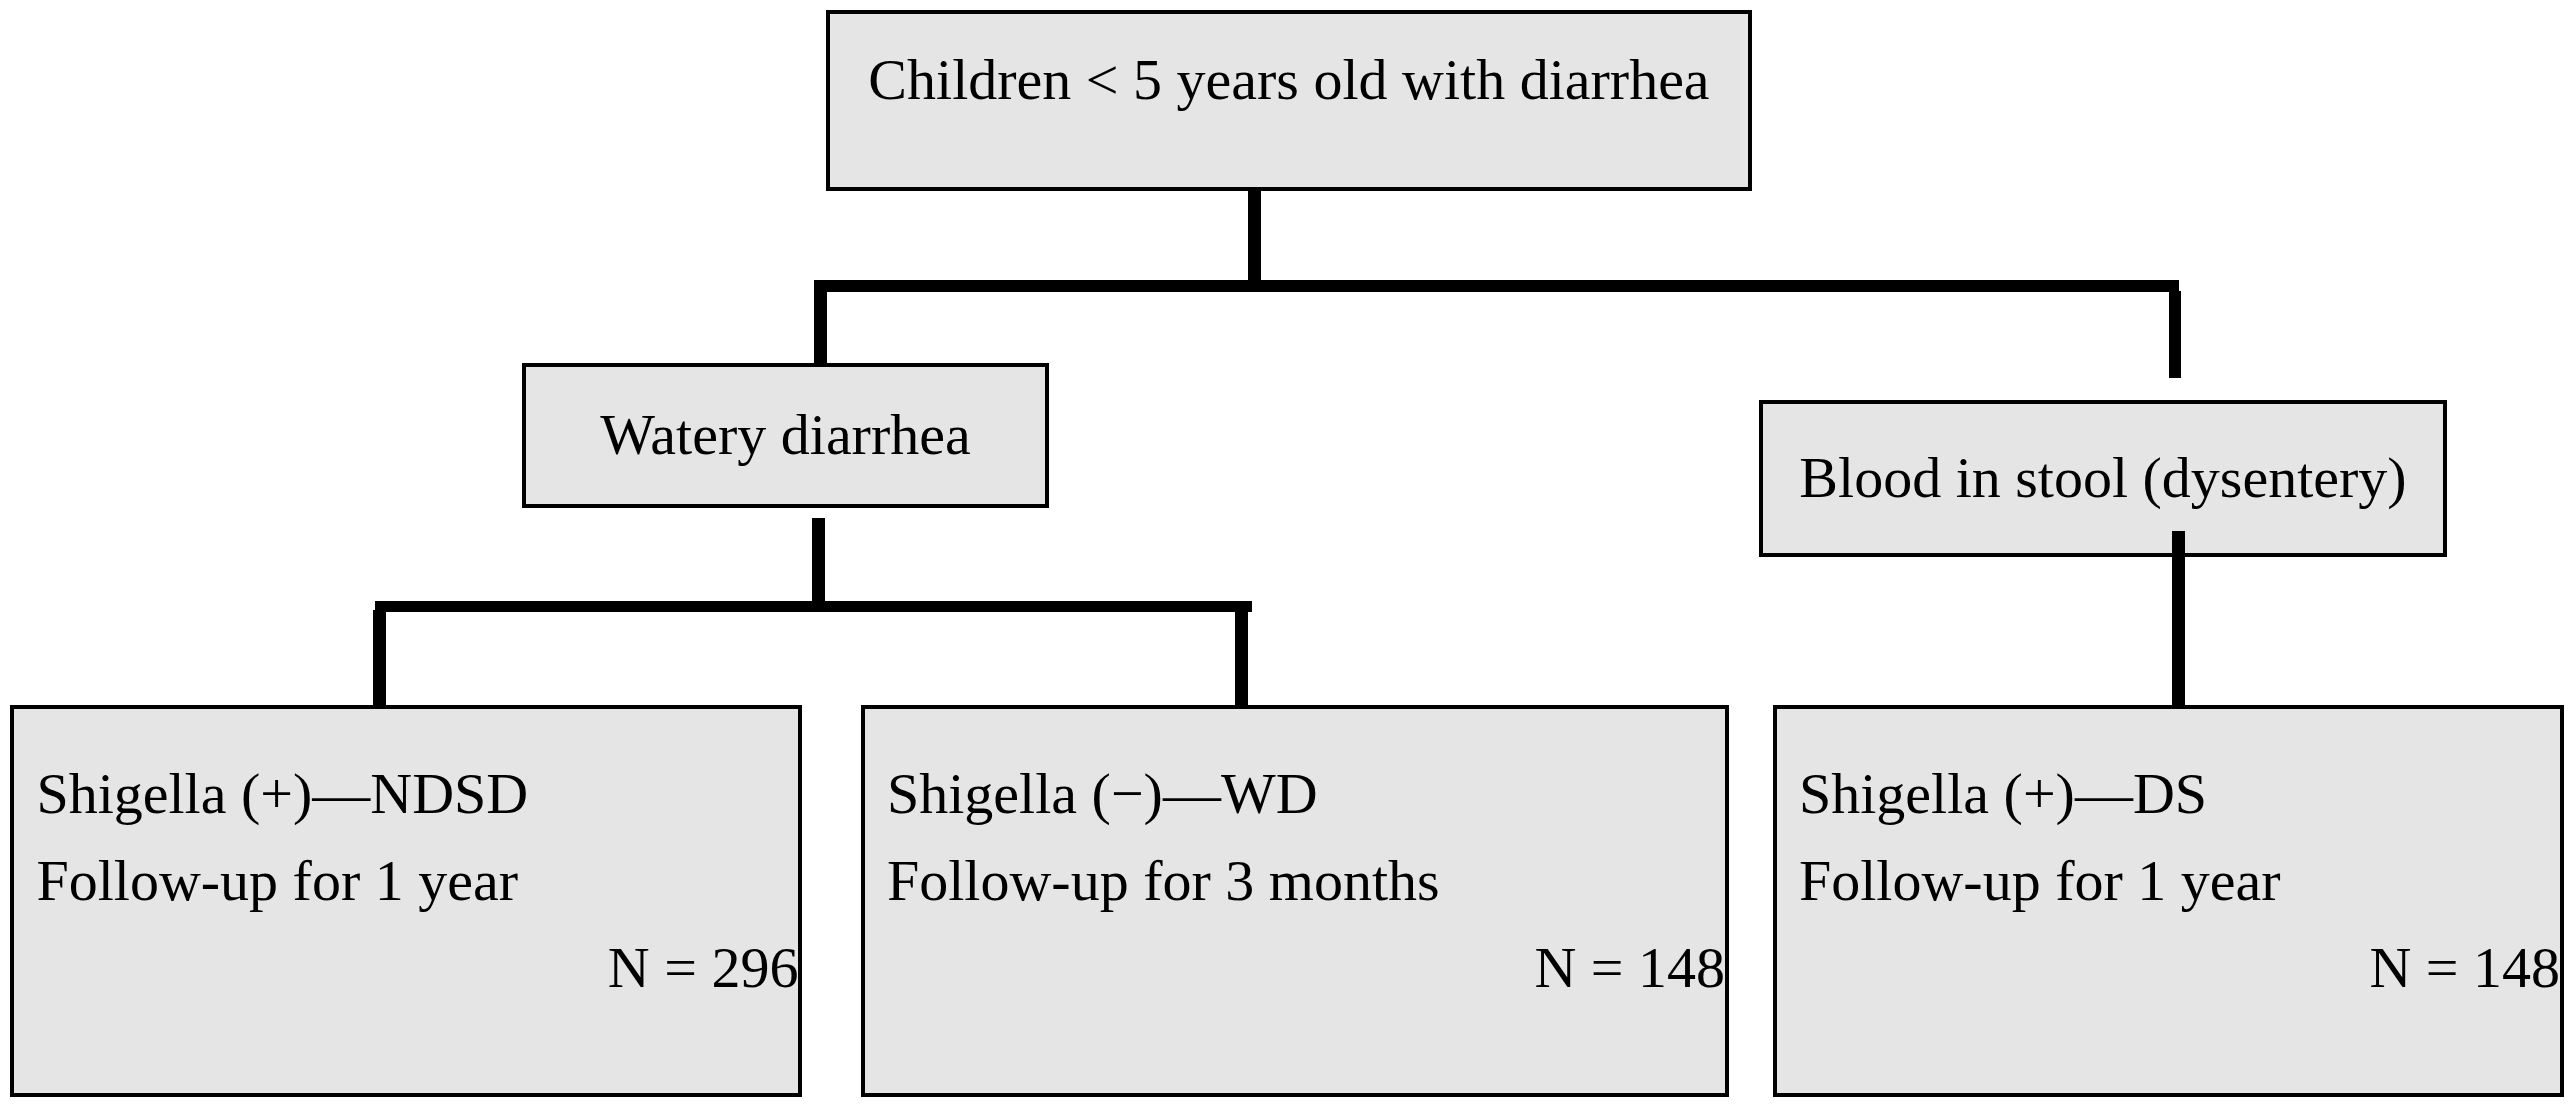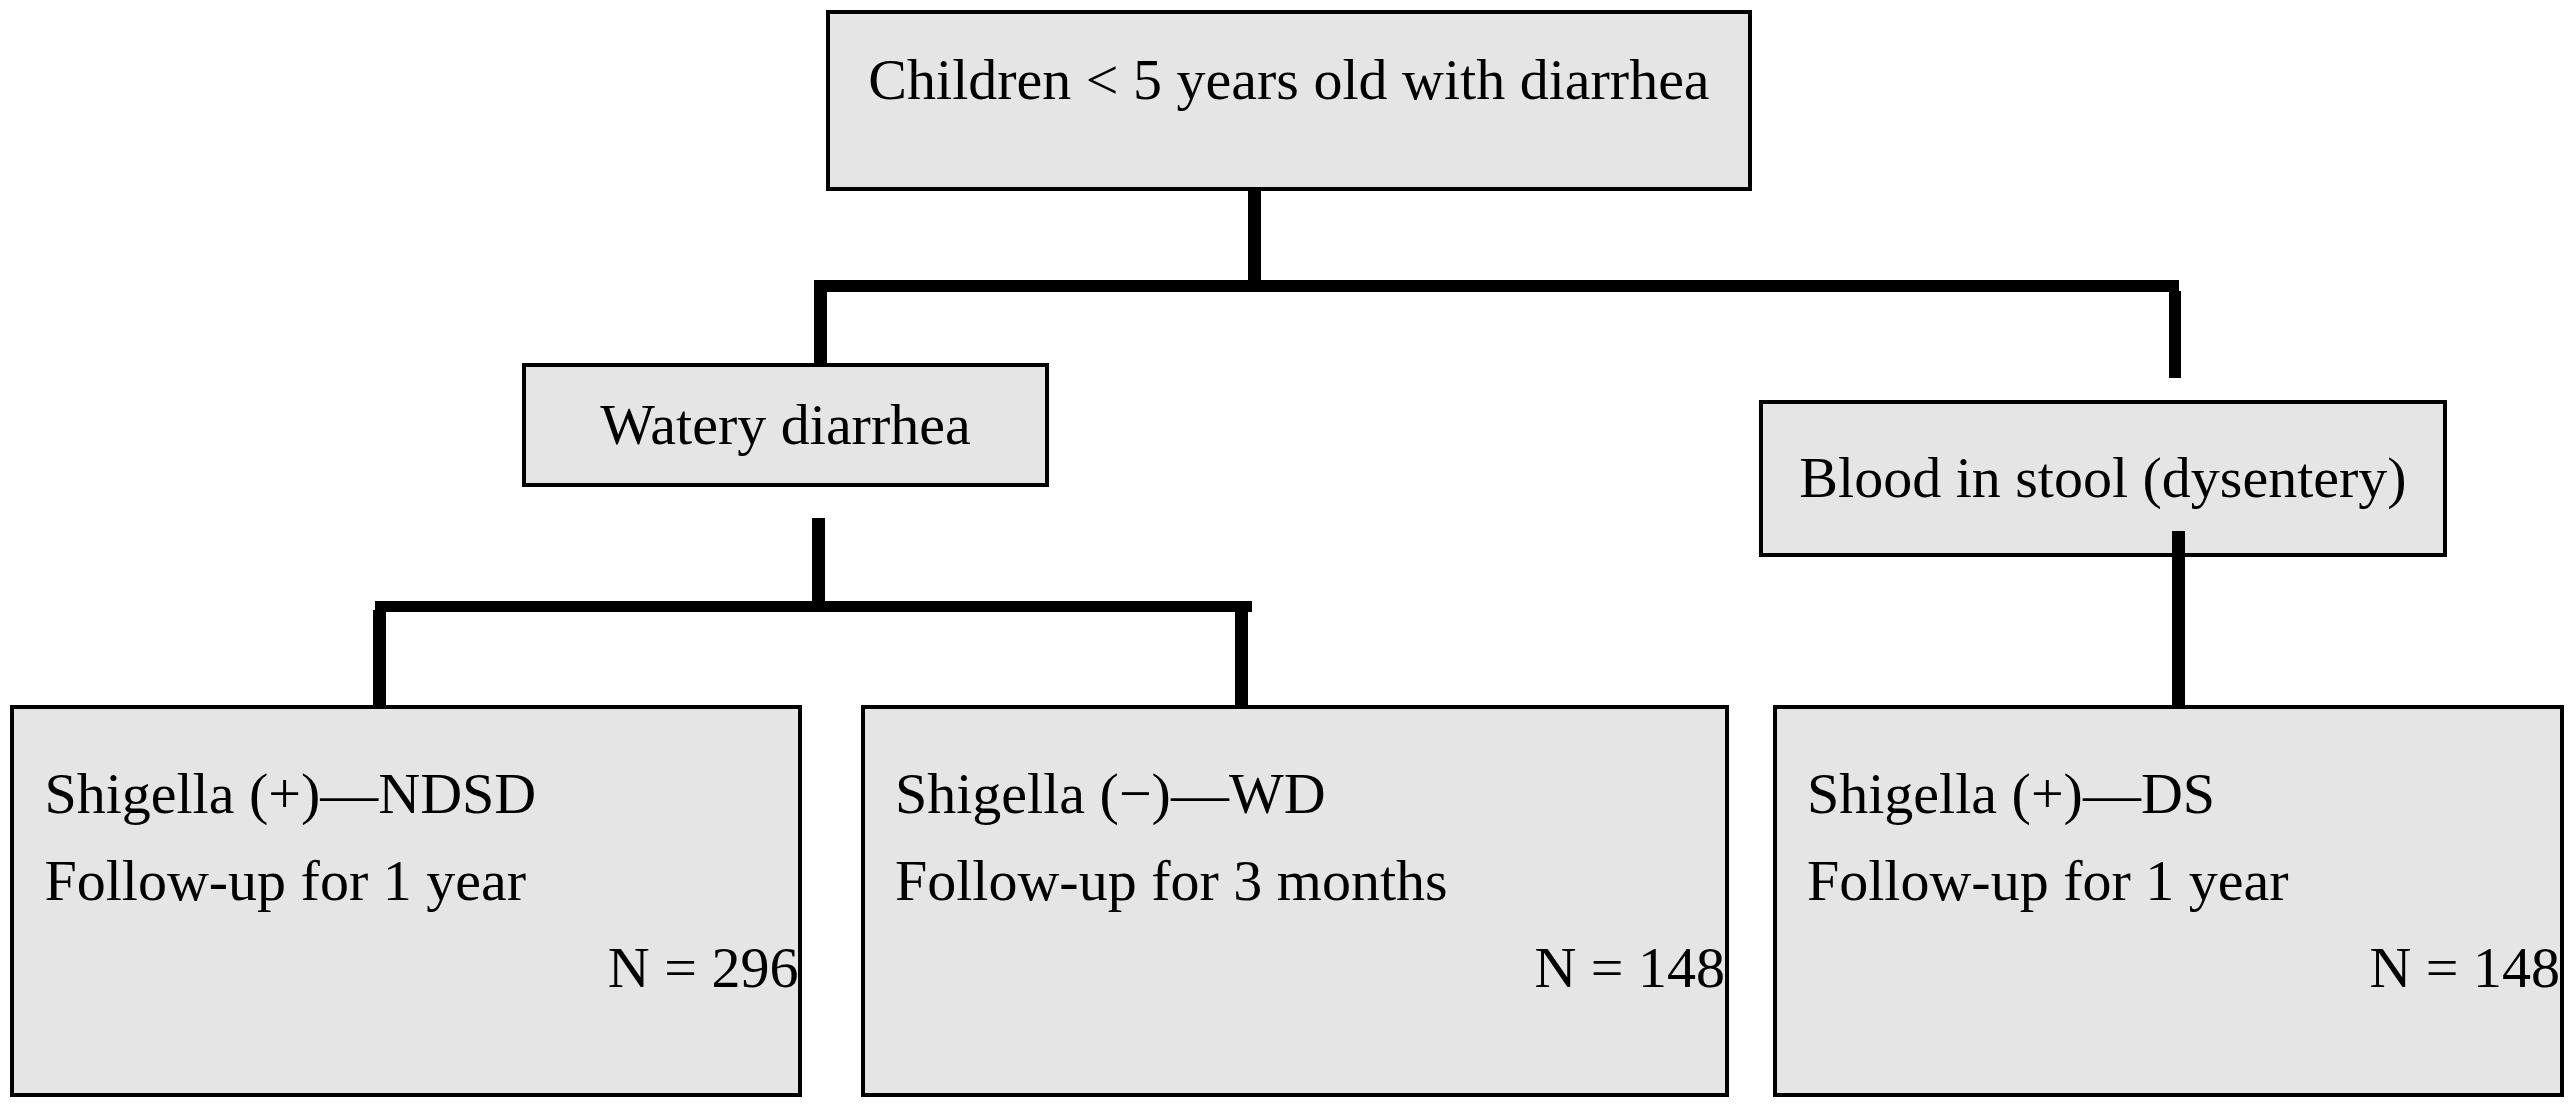--- a/index.html
+++ b/index.html
@@ -26,37 +26,37 @@
   }
   .box.center {
     display: flex;
     align-items: center;
     justify-content: center;
     text-align: center;
   }
   
   .root-box      { left: 826px; top: 10.4px;  width: 926px; height: 181px; padding-bottom: 41px; }
   
-  .watery-box    { left: 522px;  top: 363px; width: 527px;  height: 124px; }
+  .watery-box    { left: 522px;  top: 363px; width: 527px;  height: 145px; }
   .blood-box     { left: 1759px; top: 376px; width: 688px;  height: 157px; margin-top: 24px; }
   
   .leaf {
     position: absolute;
     top: 705px;
     height: 392px;
     padding-top: 41px;
     box-sizing: border-box;
   }
   .ndsd-box { left: 10.4px;   width: 792px; }
   .wd-box   { left: 861px; width: 868px; }
   .ds-box   { left: 1773px; width: 791px; }
   .leaf .line {
     display: block;
     line-height: 87px;
-    padding-left: 30px;
+    padding-left: 22px;
     text-align: left;
   }
   .leaf .nline {
     padding-left: 0;
     text-align: right;
   }
   
   .conn {
     position: absolute;
     background: #000000;

